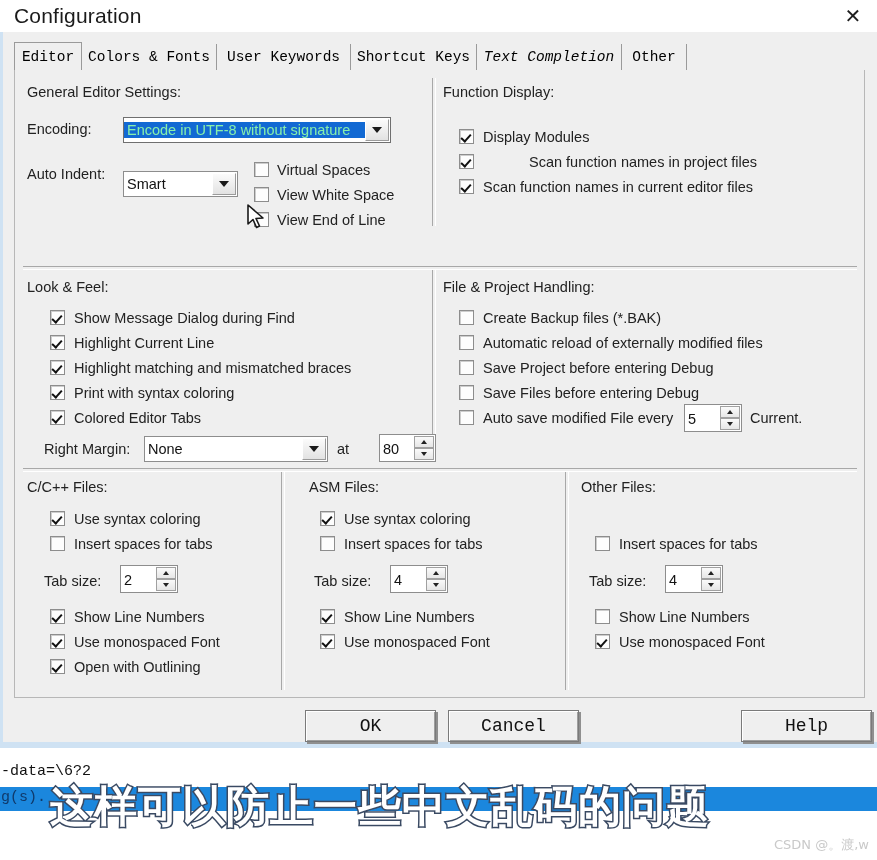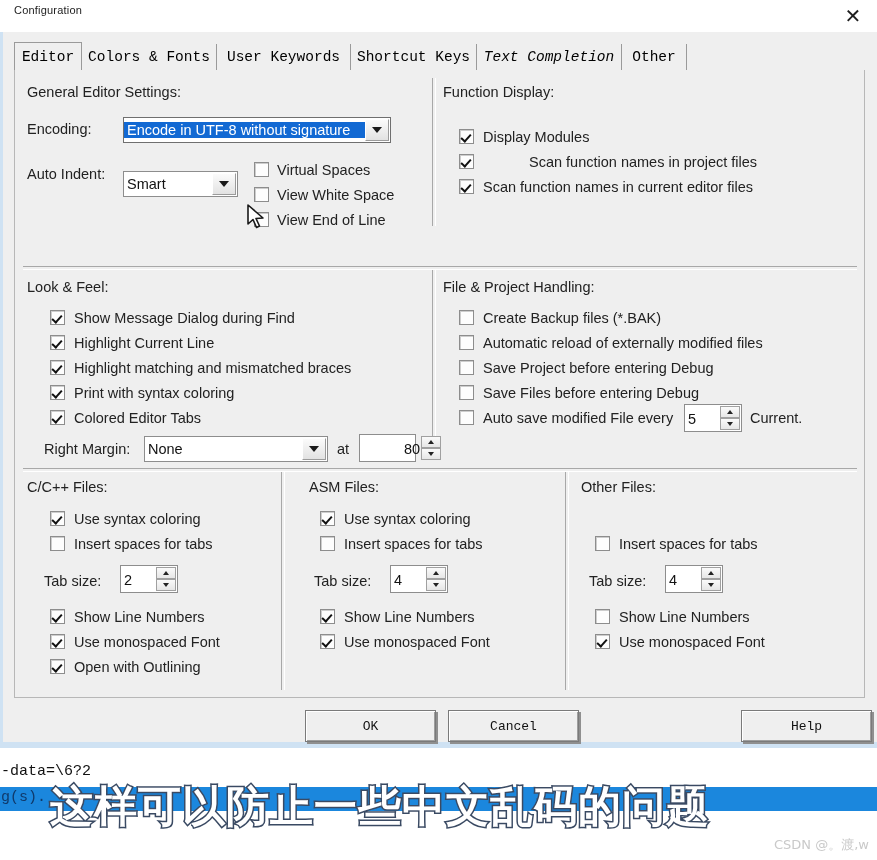--- a/index.html
+++ b/index.html
@@ -17,21 +17,21 @@
     background:#efefef;
     box-sizing:border-box;
   }
   #titlebar{
     position:absolute;left:0;top:0;width:877px;height:32px;
     background:#ffffff;
     box-sizing:border-box;
   }
   #title-text{
     position:absolute;left:14px;top:4px;
-    font-size:11px;color:#1b1b1b;letter-spacing:.2px;
+    font-size:21px;color:#1b1b1b;letter-spacing:.2px;
   }
   #close-btn{
     position:absolute;right:0;top:0;width:48px;height:32px;
     display:flex;align-items:center;justify-content:center;
     font-size:20px;color:#1d1d1d;cursor:pointer;
     font-family:"DejaVu Sans", sans-serif;font-weight:300;
   }
 
   #client{
     position:absolute;left:0;top:32px;width:877px;height:713px;
@@ -99,21 +99,21 @@
     background:#ffffff;
     border:1px solid #8d8d8d;
     box-sizing:border-box;cursor:pointer;
     display:flex;align-items:center;
   }
   .combo .val{
     flex:1;padding:0 3px;font-size:14.5px;color:#111;
     white-space:nowrap;overflow:hidden;
   }
   .combo.sel{border:1px solid #6f6f6f;}
-  .combo.sel .val{background:#1269d3;color:#ffffff;}
+  .combo.sel .val{background:#1269d3;color:#86efac;}
   .combo .arrowbtn{
     width:24px;height:22px;margin-right:1px;
     background:linear-gradient(#fbfbfb,#e2e2e2);
     border:1px solid #9b9b9b;border-top-color:#fff;border-left-color:#fff;
     box-sizing:border-box;
     display:flex;align-items:center;justify-content:center;
     flex:0 0 24px;
   }
   .arrowbtn .tri{
     width:0;height:0;border-left:5px solid transparent;border-right:5px solid transparent;
@@ -138,21 +138,21 @@
 
   
   #btnbar{position:absolute;left:11px;top:672px;width:851px;height:60px;}
   .dbtn{
     position:absolute;top:6px;height:32px;
     background:#efefef;
     border:1px solid #7a7a7a;
     box-shadow:inset 1px 1px 0 #ffffff, inset -1px -1px 0 #9e9e9e, 2px 2px 0 #8f8f8f;
     box-sizing:border-box;cursor:pointer;
     display:flex;align-items:center;justify-content:center;
-    font-family:"Liberation Mono", monospace;font-size:13px;color:#111;
+    font-family:"Liberation Mono", monospace;font-size:18px;color:#111;
   }
 
   
   #cursor{position:absolute;left:243px;top:172px;width:22px;height:28px;pointer-events:none;}
 
   
   #strip{
     position:absolute;left:0;top:745px;width:877px;height:115px;
     background:#ffffff;overflow:hidden;
   }
@@ -256,21 +256,21 @@
       <div class="cbrow" style="left:59px;top:340px;">Colored Editor Tabs</div>
 
       <div class="lbl" style="left:29px;top:371px;">Right Margin:</div>
       <div class="combo" style="left:129px;top:366px;width:184px;">
         <div class="val">None</div>
         <div class="arrowbtn">
             <div class="tri"></div>
           </div>
       </div>
       <div class="lbl" style="left:322px;top:371px;">at</div>
-      <div class="spin" style="left:344px;top:364px;width:57px;padding-left:41px;">
+      <div class="spin" style="left:364px;top:364px;width:57px;">
         <div class="sval">80</div>
         <div class="sbtns">
           <div class="sb">
               <div class="up"></div>
             </div>
           <div class="sb">
               <div class="dn"></div>
             </div>
         </div>
       </div>

